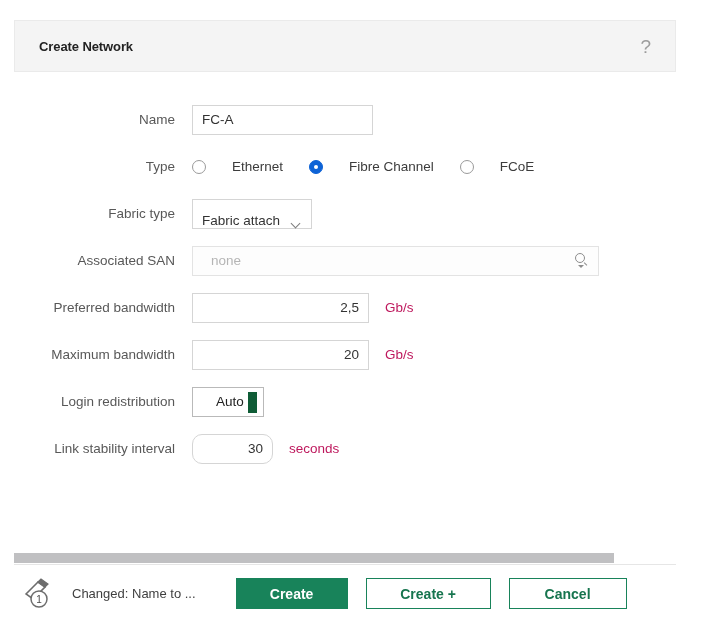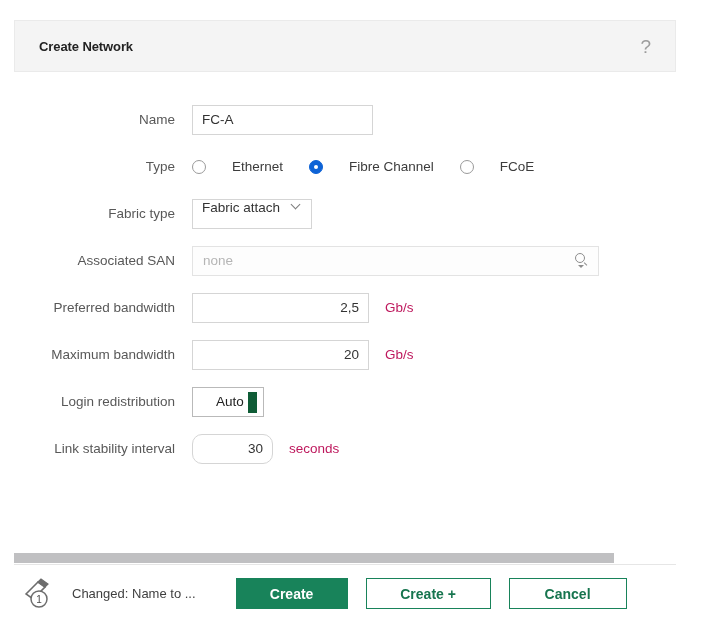--- a/index.html
+++ b/index.html
@@ -138,21 +138,21 @@
   }
 
   
   .select-box {
     height: 30px;
     min-width: 120px;
     border: 1px solid #d5d5d5;
     background: #ffffff;
     box-sizing: border-box;
     display: flex;
-    align-items: flex-start;
+    align-items: flex-end;
     padding: 0 9px;
     cursor: pointer;
   }
   .select-value {
     font-size: 13.5px;
     color: #333333;
     white-space: nowrap;
   }
   .chevron {
     margin-left: 12px;
@@ -178,20 +178,21 @@
     background: #fdfdfd;
     box-sizing: border-box;
     display: flex;
     align-items: center;
     padding: 0 8px 0 10px;
   }
   .search-text {
     flex: 1;
     font-size: 13.5px;
     color: #b5b5b5;
+    margin-left: 8px;
   }
   .search-icon {
     width: 16px;
     height: 18px;
     position: relative;
     cursor: pointer;
   }
   .search-icon .lens {
     position: absolute;
     left: 1px; top: 1px;

